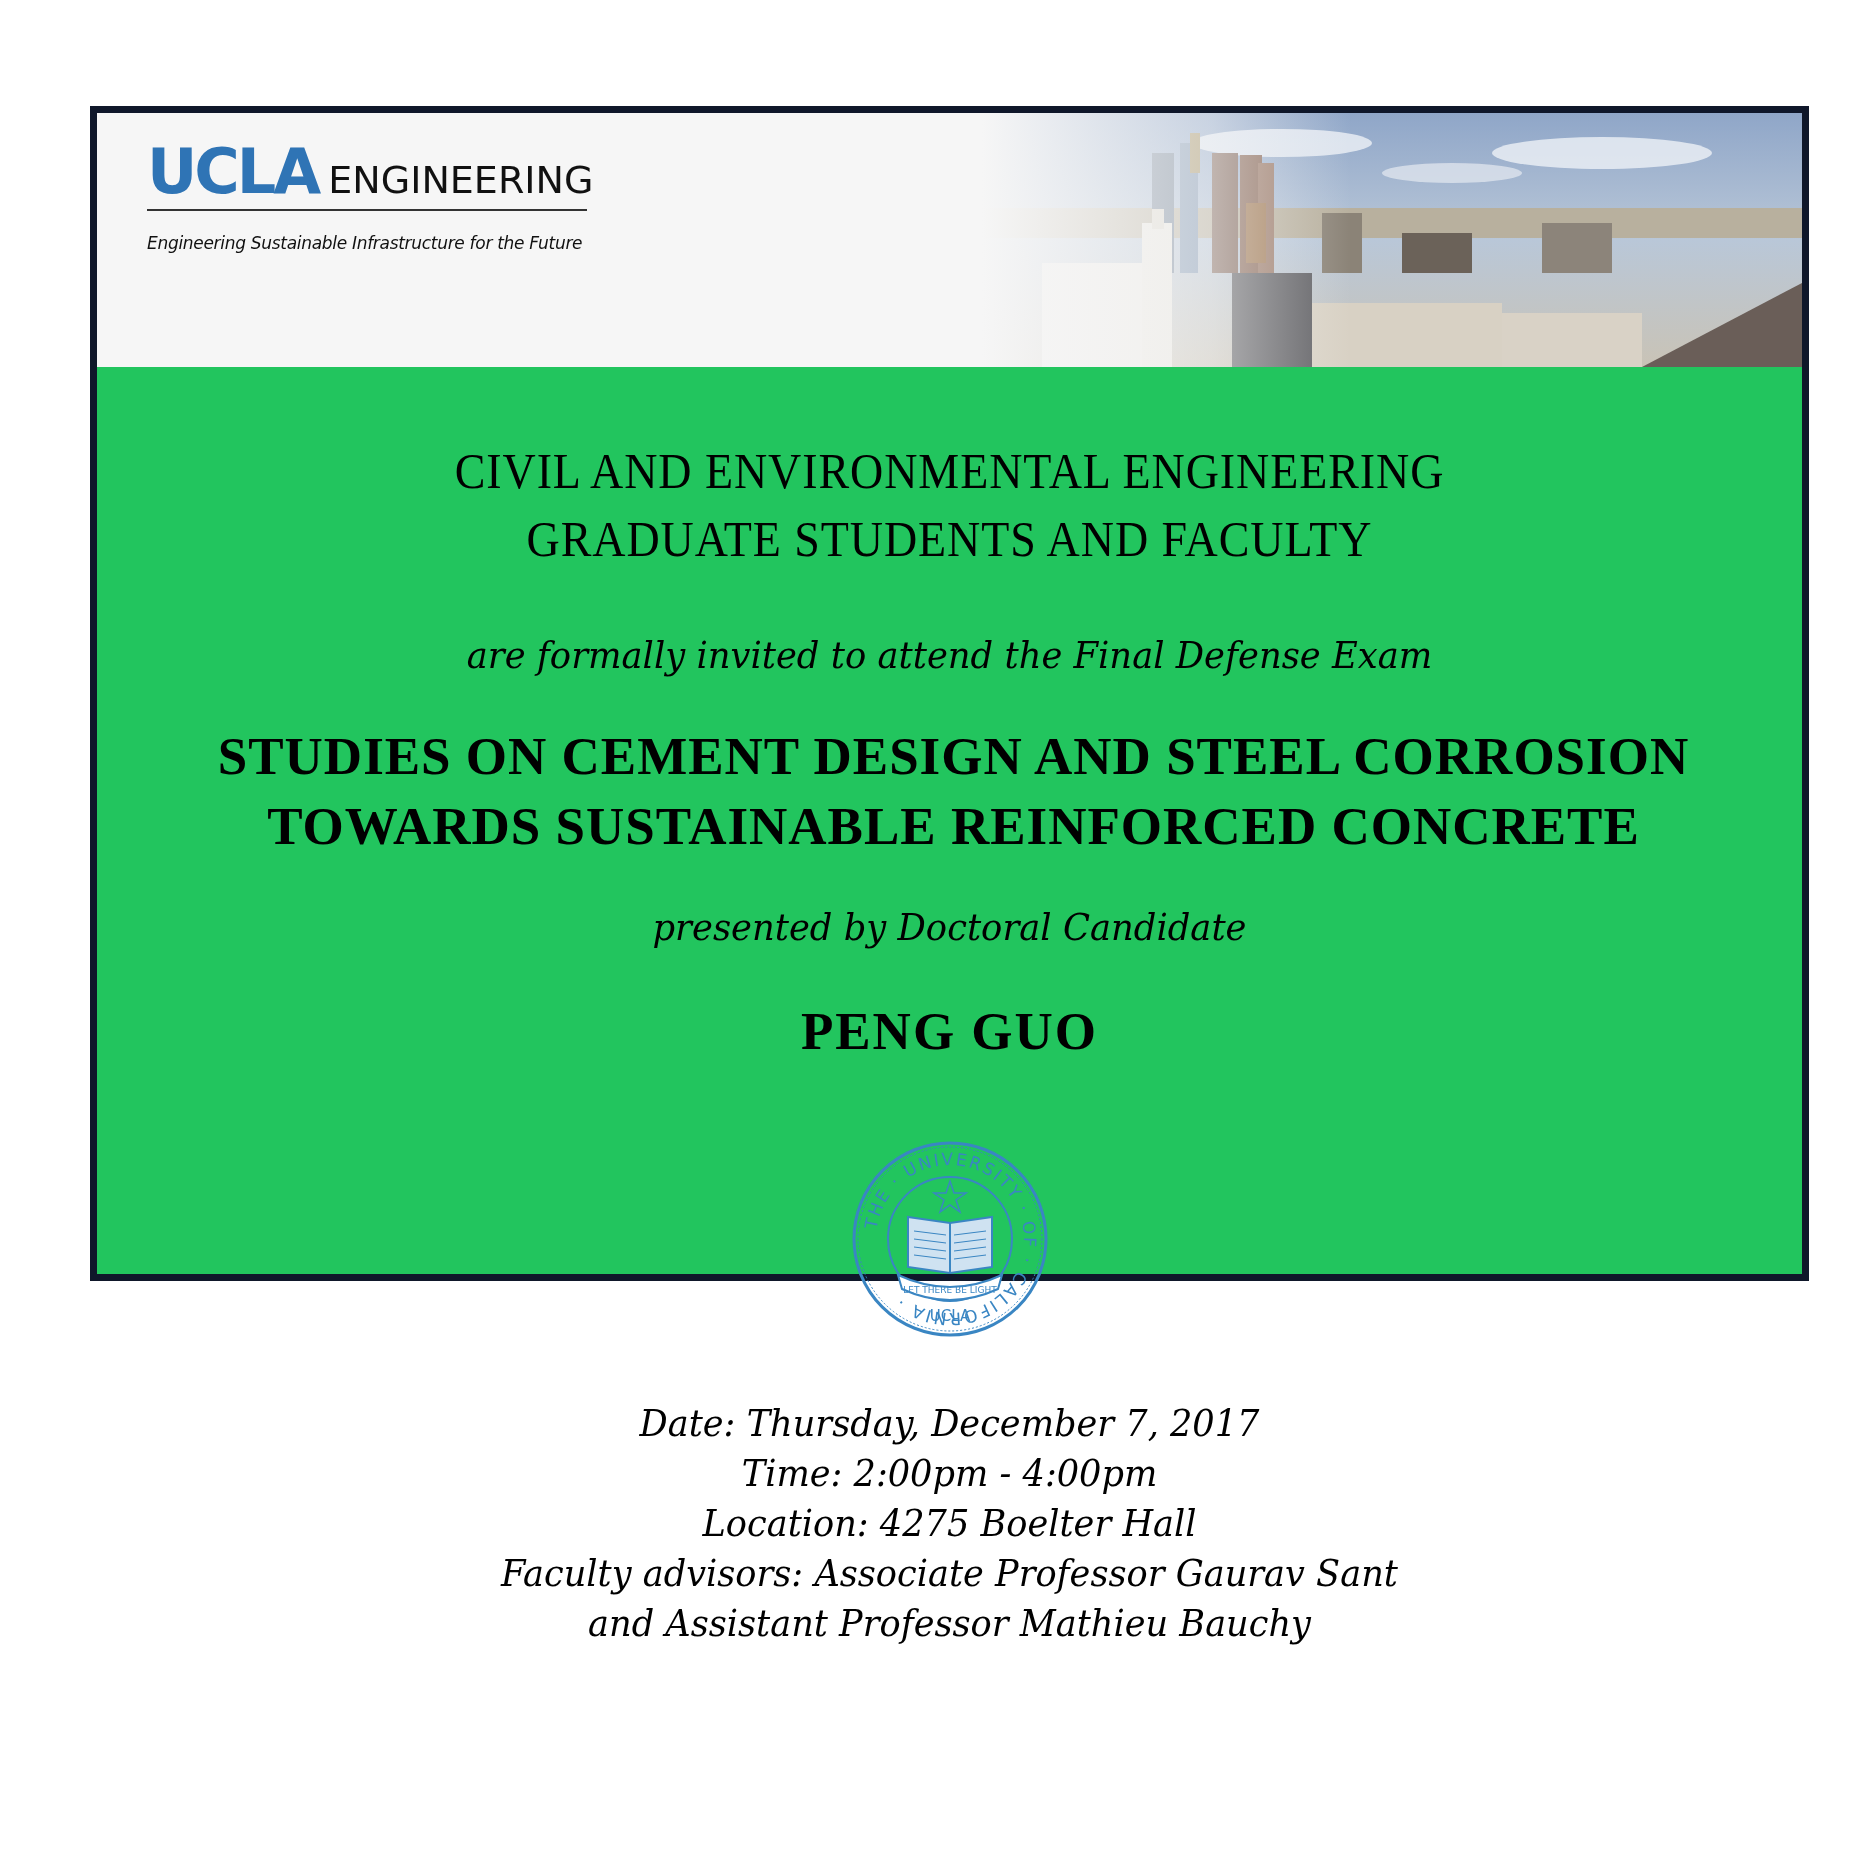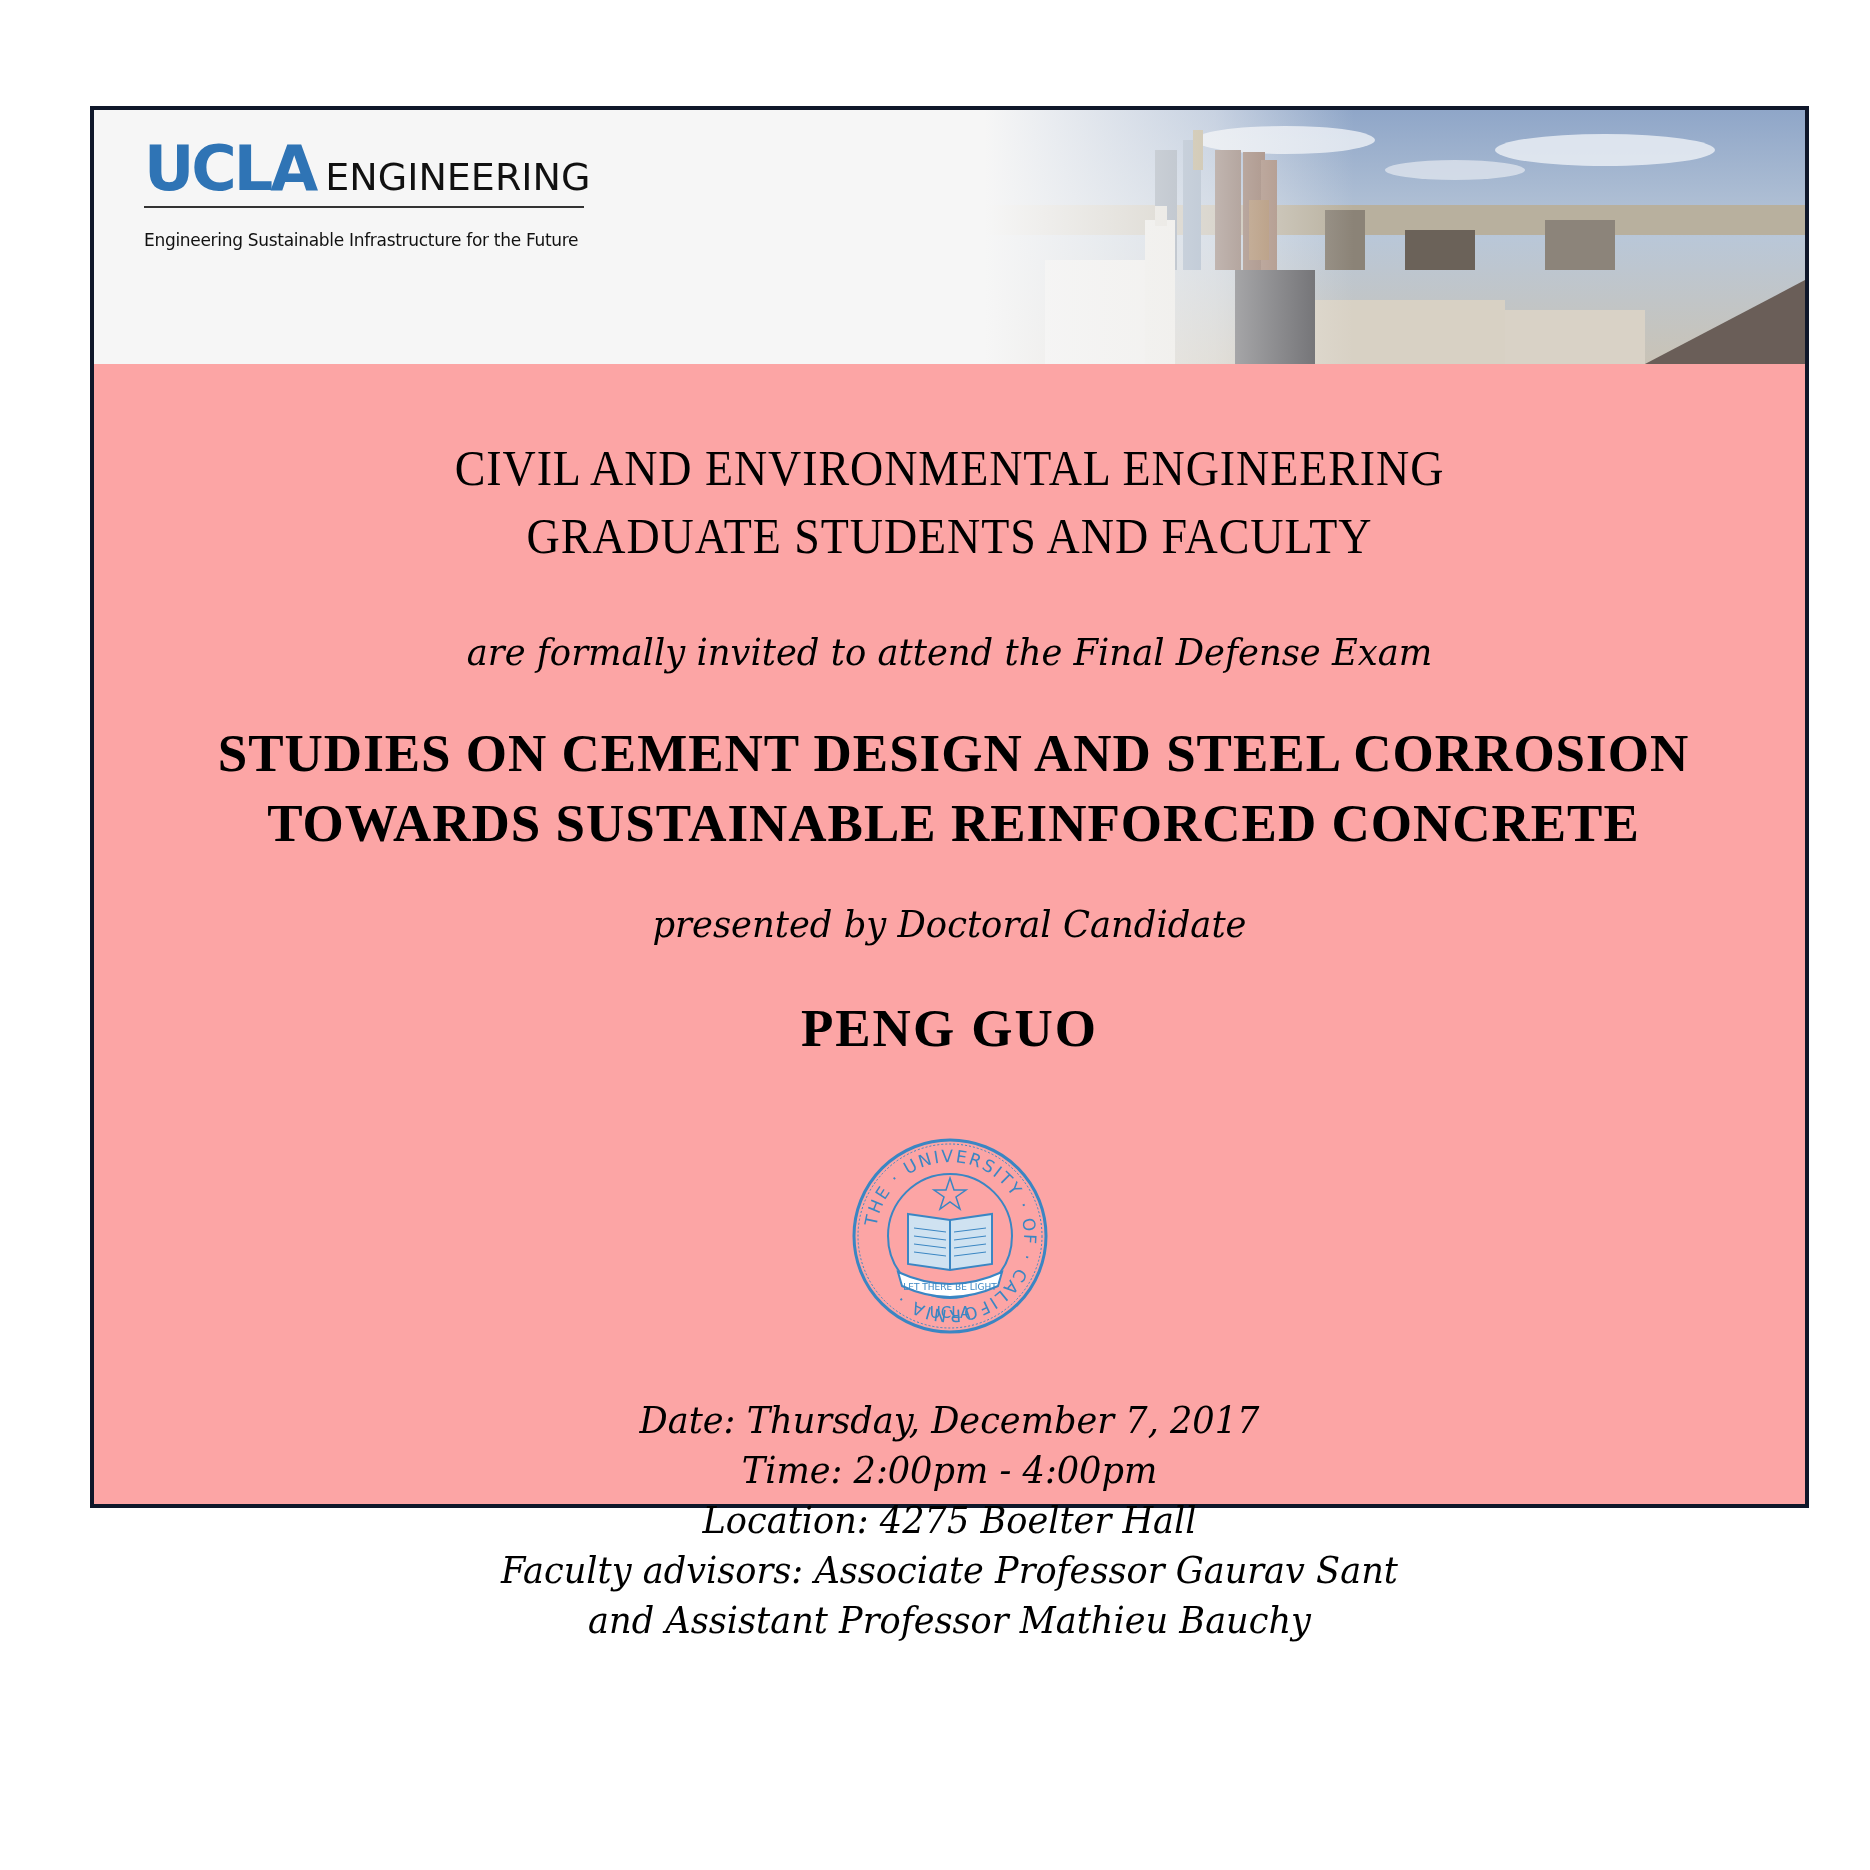--- a/index.html
+++ b/index.html
@@ -1,25 +1,25 @@
 <!DOCTYPE html>
 <html><head>
 <meta charset="utf-8">
 <style>
   html, body { margin:0; padding:0; background:#ffffff; }
   body { width:1870px; height:1870px; position:relative; overflow:hidden; font-family:"Liberation Serif", serif; color:#000; }
-  .frame { position:absolute; left:90px; top:106px; width:1719px; height:1402px; box-sizing:border-box; border:4px solid #0f172a; background:#fca5a5; }
+  .frame { position:absolute; left:90px; top:106px; width:1719px; height:1175px; box-sizing:border-box; border:7px solid #0f172a; background:#22c55e; }
   .banner { position:absolute; left:0; top:0; right:0; height:254px; background:#f6f6f6; overflow:hidden; }
   .logo-block { position:absolute; left:50px; top:28px; }
   .logo-line1 { display:flex; align-items:baseline; white-space:nowrap; }
   .ucla-word { font-family:"DejaVu Sans", sans-serif; font-weight:bold; font-size:62px; letter-spacing:-3px; color:#2f74b5; line-height:1; }
   .eng-word { font-family:"DejaVu Sans", sans-serif; font-size:38px; color:#111; margin-left:10px; letter-spacing:0px; }
   .logo-rule { width:440px; height:2px; background:#333; margin-top:6px; }
   .dept-name { font-family:"DejaVu Sans", sans-serif; font-size:31px; color:#111; line-height:42px; margin-top:6px; }
-  .tagline { font-family:"DejaVu Sans", sans-serif; font-size:17px; color:#111; margin-top:22px; letter-spacing:-0.3px; }
+  .tagline { font-family:"DejaVu Sans", sans-serif; font-style:italic; font-size:17px; color:#111; margin-top:22px; letter-spacing:-0.3px; }
   .city { position:absolute; right:0; top:0; width:820px; height:254px; }
   .content { position:absolute; left:0; right:0; top:254px; text-align:center; }
   .invitee { font-family:"Liberation Serif", serif; font-size:50px; font-weight:normal; line-height:68px; letter-spacing:1px; transform:scaleX(0.92); transform-origin:center; margin-top:70px; }
   .invite-line { font-family:"DejaVu Serif", serif; font-style:italic; font-size:38px; margin-top:60px; transform:scaleX(0.93); }
   .title { font-family:"Liberation Serif", serif; font-weight:bold; font-size:53px; line-height:70px; margin-top:44px; letter-spacing:1px;padding-left:8px; }
   .presented { font-family:"DejaVu Serif", serif; font-style:italic; font-size:38px; margin-top:44px; transform:scaleX(0.93); }
   .candidate { font-family:"Liberation Serif", serif; font-weight:bold; font-size:53px; margin-top:52px; letter-spacing:2px; }
   .seal { display:block; margin:78px auto 0; width:200px; height:200px; }
   .details { font-family:"DejaVu Serif", serif; font-style:italic; font-size:37px; line-height:50px; margin-top:60px; transform:scaleX(0.95); }
 </style>

